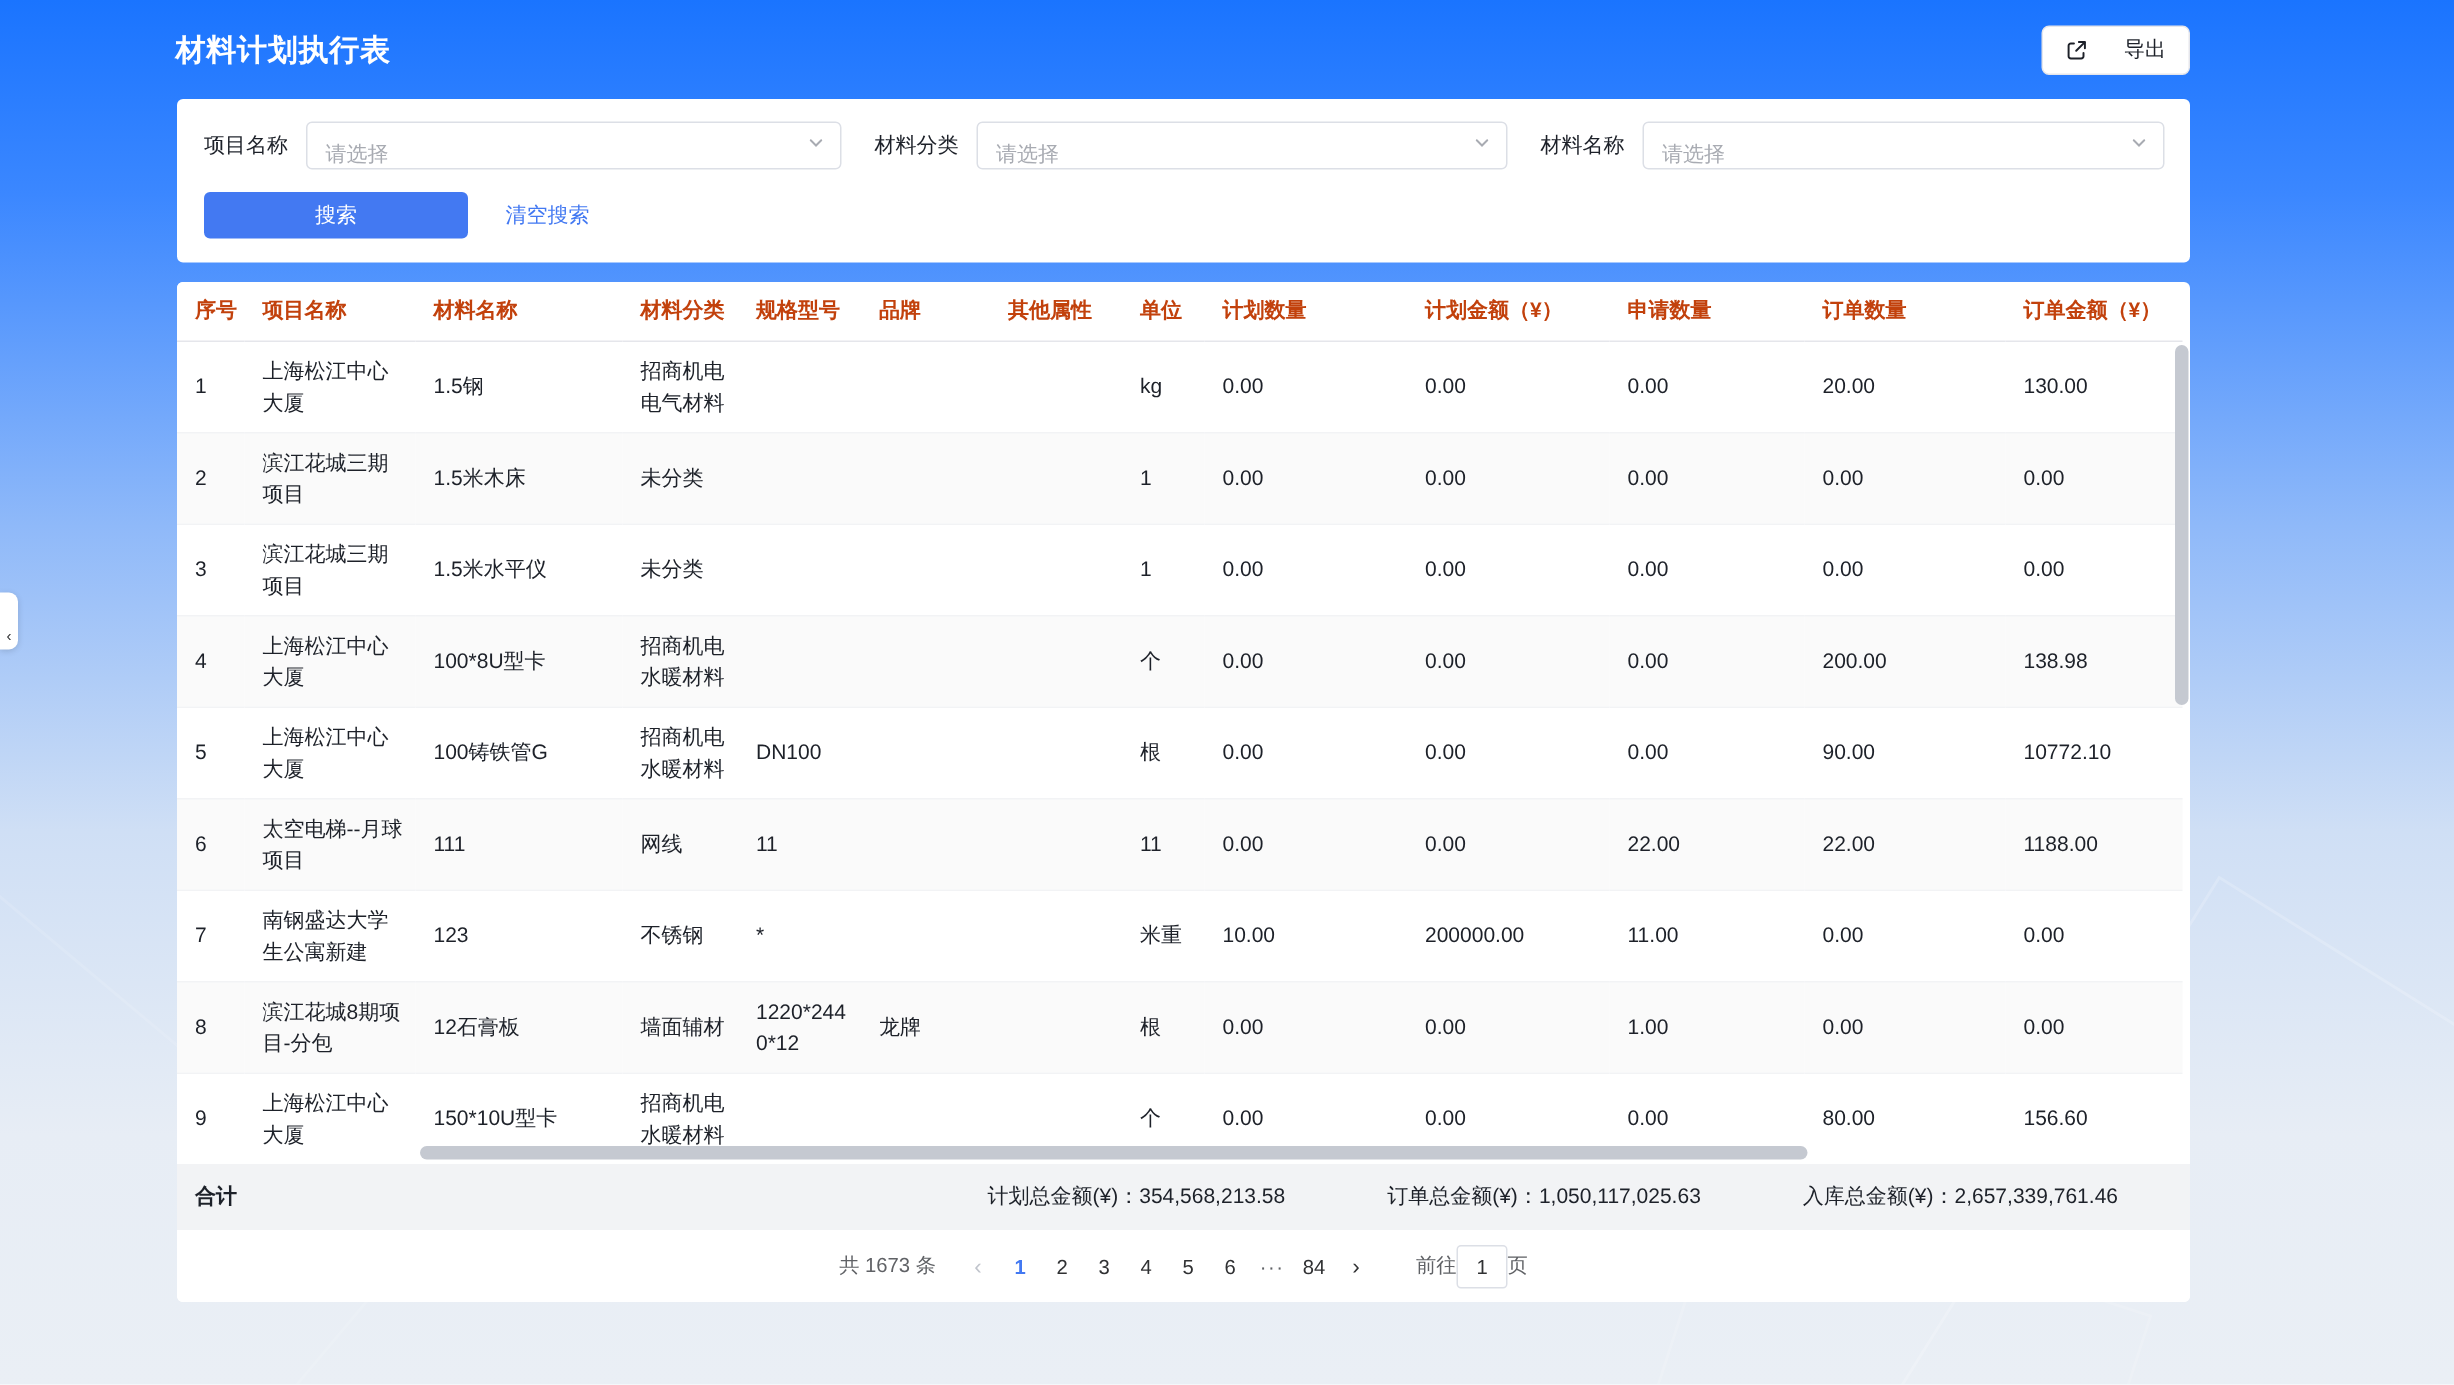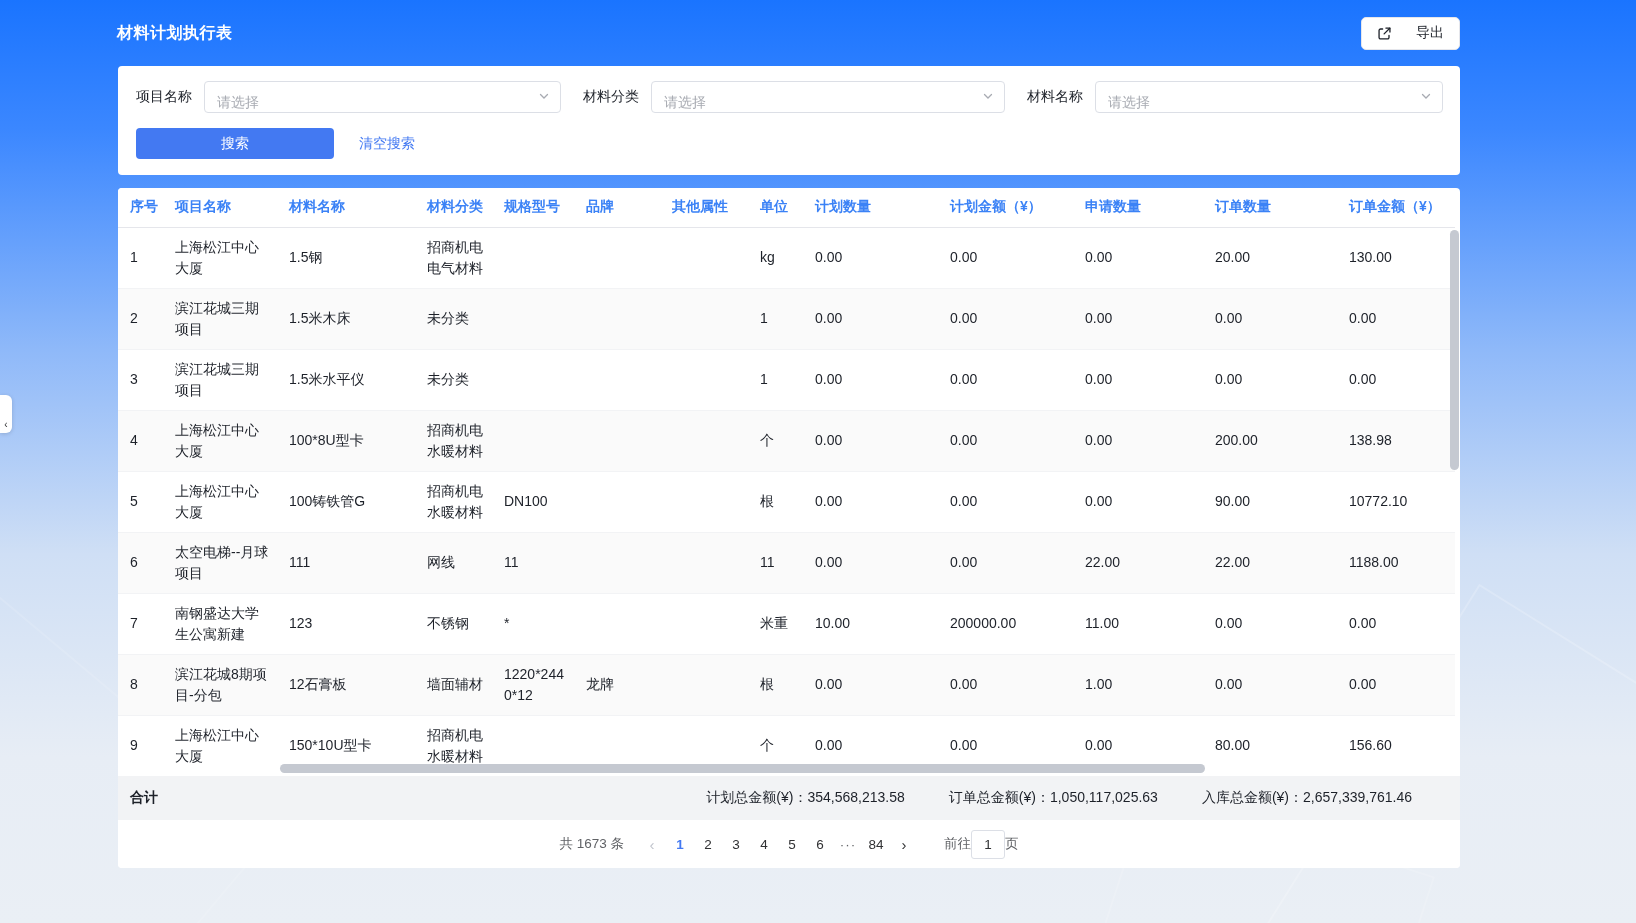--- a/index.html
+++ b/index.html
@@ -12,21 +12,21 @@
   }
   .deco {
     position:absolute; pointer-events:none; border:2px solid rgba(255,255,255,.20);
   }
   .deco1 { width:420px; height:420px; right:-120px; bottom:-160px; transform:rotate(32deg); }
   .deco2 { width:300px; height:300px; right:240px; bottom:-200px; transform:rotate(18deg); border-color:rgba(255,255,255,.14); }
   .deco3 { width:380px; height:380px; left:-180px; bottom:-120px; transform:rotate(40deg); border-color:rgba(255,255,255,.12); }
 
   
   .header { height:66px; display:flex; align-items:center; justify-content:space-between; padding:0 176px 0 117px; }
-  .page-title { color:#fff; font-size:16px; font-weight:bold; letter-spacing:.5px; }
+  .page-title { color:#fff; font-size:20px; font-weight:bold; letter-spacing:.5px; }
   .export-btn {
     display:flex; align-items:center; gap:24px; background:#fff; border:1px solid #e5e6eb;
     border-radius:5px; height:33px; padding:0 15px; font-size:14px; color:#1d2129; cursor:pointer;
   }
   .export-btn svg { display:block; }
 
   .main { margin:0 176px 0 118px; width:1342px; }
 
   
   .filter-card { background:#fff; border-radius:4px; padding:15px 18px 16px 18px; }
@@ -36,48 +36,48 @@
   .filter-label { font-size:14px; color:#1d2129; margin-right:12px; white-space:nowrap; }
   .select {
     position:relative; height:32px; border:1px solid #dcdfe6; border-radius:4px; background:#fff;
     display:flex; align-items:center; padding:12px 30px 0 12px; cursor:pointer;
   }
   .select .ph { font-size:14px; color:#a8abb2; }
   .select .chev { position:absolute; right:10px; top:50%; transform:translateY(-50%); color:#a8abb2; }
   .sel-1 { width:357px; } .sel-2 { width:354px; } .sel-3 { width:348px; }
   .filter-actions { margin-top:15px; display:flex; align-items:center; }
   .search-btn {
-    width:198px; height:31px; background:#4379f2; color:#fff; font-size:14px;
+    width:176px; height:31px; background:#4379f2; color:#fff; font-size:14px;
     border:none; border-radius:4px; cursor:pointer;
   }
   .clear-link { margin-left:25px; font-size:14px; color:#4379f2; cursor:pointer; background:none; border:none; }
 
   
   .data-card { margin-top:13px; background:#fff; border-radius:4px; overflow:hidden; position:relative; }
   .table-viewport { position:relative; height:588px; overflow:hidden; }
   table { border-collapse:collapse; table-layout:fixed; width:1337px; }
   th, td { text-align:left; font-size:14px; padding:6px 8px 6px 12px; word-break:break-all; }
-  thead th { height:39px; font-weight:600; color:#3b82f6; background:#fff; border-bottom:1px solid #e5e6eb; white-space:nowrap; overflow:hidden; }
+  thead th { height:39px; font-weight:600; color:#c2410c; background:#fff; border-bottom:1px solid #e5e6eb; white-space:nowrap; overflow:hidden; }
   tbody td { height:61px; color:#1d2129; border-bottom:1px solid #f2f3f5; line-height:21px; vertical-align:middle; }
   tbody tr.striped { background:#fafafa; }
 
   
   .h-scrollbar {
     position:absolute; left:162px; bottom:3px; width:925px; height:9px;
     background:#c5c9d1; border-radius:5px; cursor:pointer;
   }
   .v-scrolltrack {
     position:absolute; top:42px; right:1px; bottom:14px; width:9px; border-radius:5px;
   }
   .v-scrollbar { position:absolute; top:0; right:0; width:9px; height:240px; background:#c5c9d1; border-radius:5px; cursor:pointer; }
 
   
   .summary-bar { height:44px; background:#f2f3f5; display:flex; align-items:center; padding:0 48px 0 12px; font-size:14px; color:#1d2129; }
   .summary-total-label { font-weight:bold; }
-  .summary-items { margin-left:auto; display:flex; align-items:center; gap:44px; }
+  .summary-items { margin-left:auto; display:flex; align-items:center; gap:68px; }
   .summary-item { white-space:nowrap; }
 
   
   .pagination { height:48px; display:flex; align-items:center; justify-content:center; background:#fff; font-size:13.5px; color:#303133; }
   .total-count { color:#606266; margin-right:14px; }
   .pg-arrow { width:28px; height:30px; display:flex; align-items:center; justify-content:center; background:none; border:none; font-size:15px; cursor:pointer; }
   .pg-arrow.prev { color:#c0c4cc; }
   .pg-arrow.next { color:#303133; }
   .pages { display:flex; align-items:center; }
   .page { min-width:28px; height:30px; background:none; border:none; font-size:13.5px; color:#303133; cursor:pointer; padding:0 5px; font-family:inherit; }

